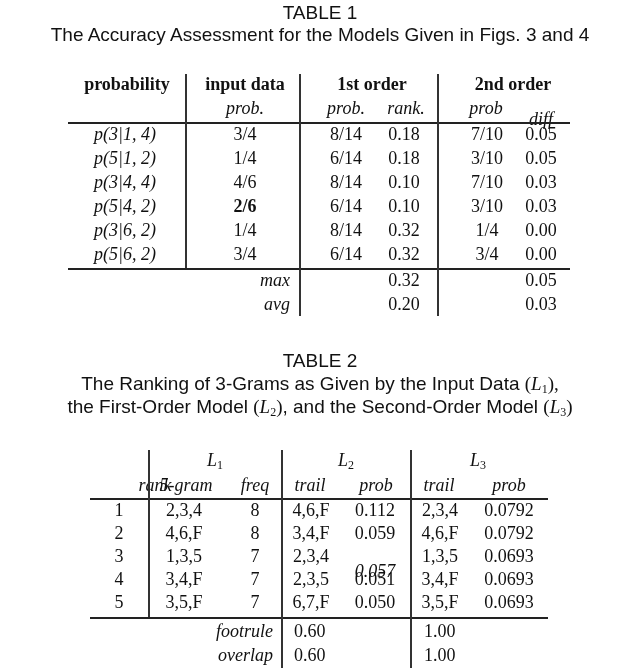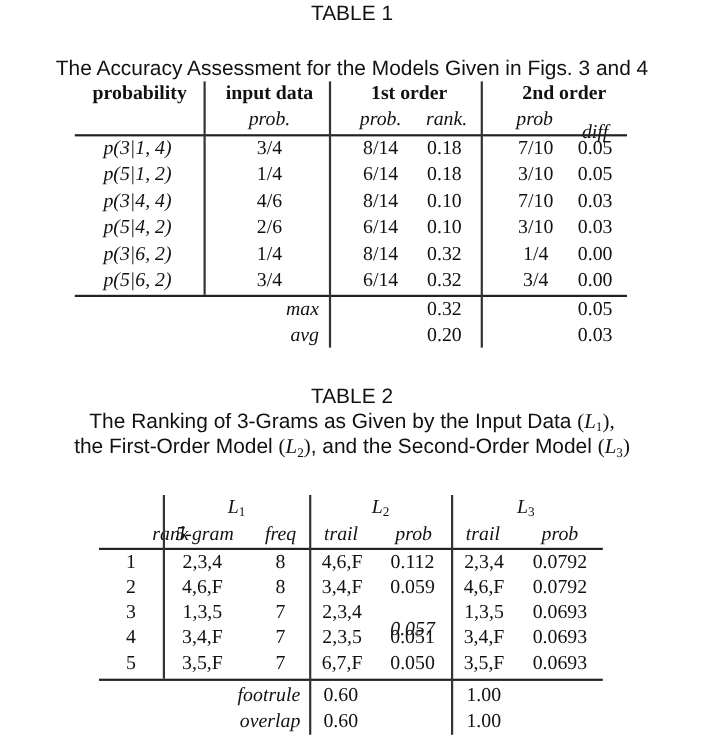--- a/index.html
+++ b/index.html
@@ -12,21 +12,21 @@
   .c { text-align:center; transform:translateX(-50%); }
   .r { text-align:right; transform:translateX(-100%); }
   .hl { position:absolute; height:1.5px; background:#222; }
   .vl { position:absolute; width:1.5px; background:#333; }
   sub { font-size:12px; vertical-align:-3px; line-height:0; }
 </style>
 </head>
 <body>
 
 <div class="cap" style="top:2px;">TABLE 1</div>
-<div class="cap" style="top:24px;margin-top:28px;">The Accuracy Assessment for the Models Given in Figs. 3 and 4</div>
+<div class="cap" style="top:24px;">The Accuracy Assessment for the Models Given in Figs. 3 and 4</div>
 
 <div>
 
   <div class="cell b c" style="left:127px;top:73px;">probability</div>
   <div class="cell b c" style="left:245px;top:73px;">input data</div>
   <div class="cell b c" style="left:372px;top:73px;">1st order</div>
   <div class="cell b c" style="left:513px;top:73px;">2nd order</div>
 
   <div class="cell it c" style="left:245px;top:97px;">prob.</div>
   <div class="cell it c" style="left:346px;top:97px;">prob.</div>
@@ -55,21 +55,21 @@
   <div>
     <div class="cell it c" style="left:125px;top:171px;">p(3|4, 4)</div>
     <div class="cell c" style="left:245px;top:171px;">4/6</div>
     <div class="cell c" style="left:346px;top:171px;">8/14</div>
     <div class="cell c" style="left:404px;top:171px;">0.10</div>
     <div class="cell c" style="left:487px;top:171px;">7/10</div>
     <div class="cell c" style="left:541px;top:171px;">0.03</div>
   </div>
   <div>
     <div class="cell it c" style="left:125px;top:195px;">p(5|4, 2)</div>
-    <div class="cell c" style="left:245px;top:195px;">2/6</div>
+    <div class="cell c" style="left:245px;top:195px;font-weight:bold;">2/6</div>
     <div class="cell c" style="left:346px;top:195px;">6/14</div>
     <div class="cell c" style="left:404px;top:195px;">0.10</div>
     <div class="cell c" style="left:487px;top:195px;">3/10</div>
     <div class="cell c" style="left:541px;top:195px;">0.03</div>
   </div>
   <div>
     <div class="cell it c" style="left:125px;top:219px;">p(3|6, 2)</div>
     <div class="cell c" style="left:245px;top:219px;">1/4</div>
     <div class="cell c" style="left:346px;top:219px;">8/14</div>
     <div class="cell c" style="left:404px;top:219px;">0.32</div>

